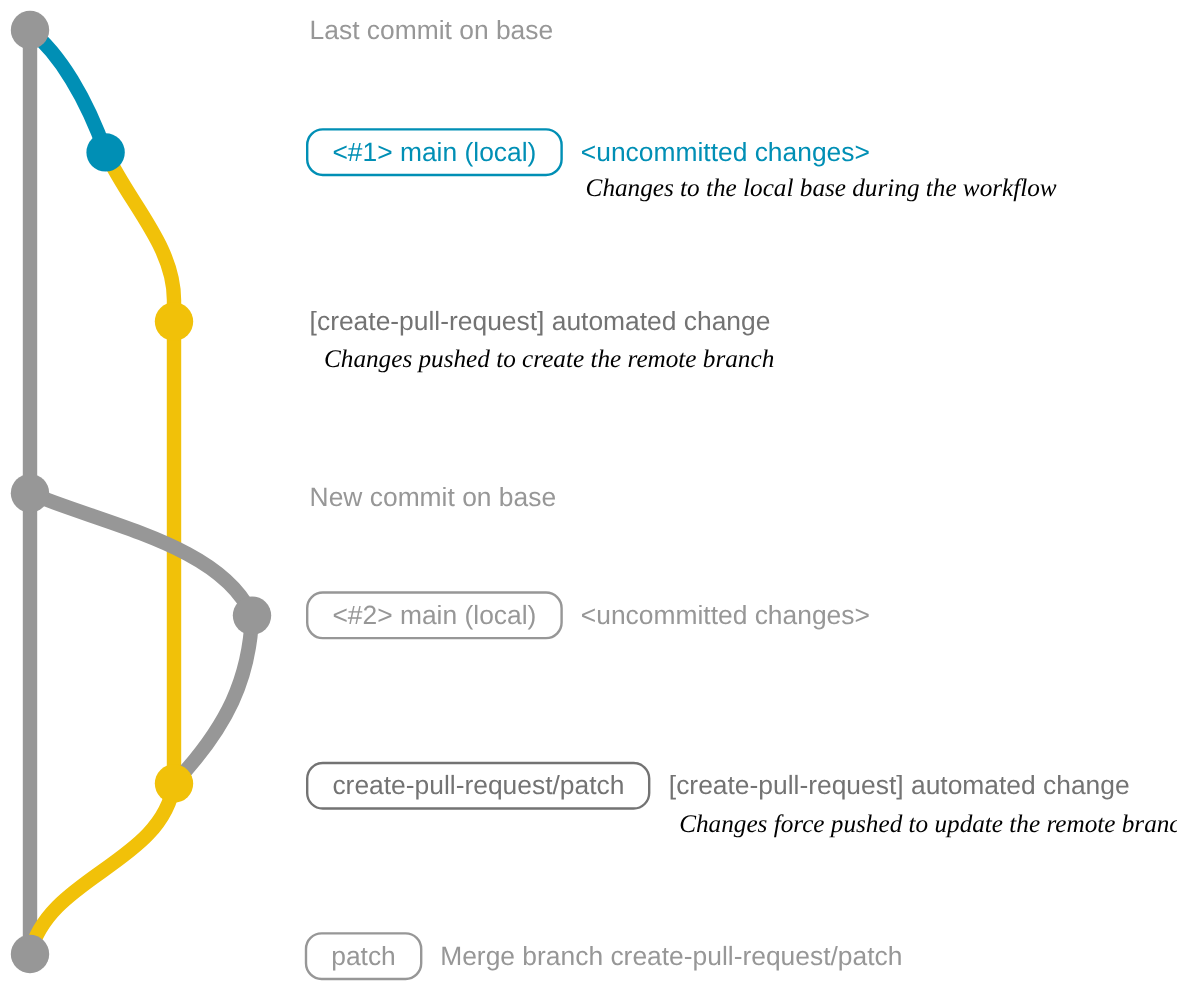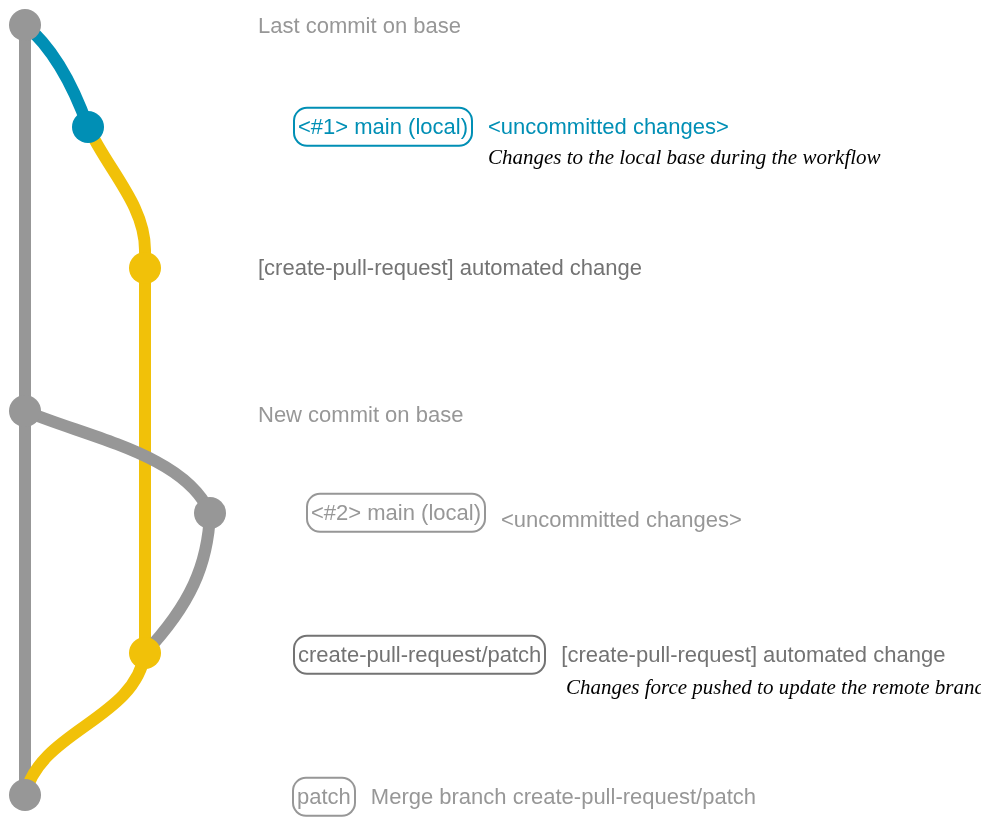--- a/index.html
+++ b/index.html
@@ -29,25 +29,24 @@
     white-space: nowrap;
   }
   .label {
     font-size: 22px;
     line-height: 1.2;
   }
   .badge {
     display: inline-block;
     border: 2px solid currentColor;
     border-radius: 14px;
-    padding: 5px 3px;
+    padding: 5px 20px;
     font-size: 22px;
     line-height: 1.2;
     background: #ffffff;
-    margin-left: 38px;
   }
   .note {
     position: absolute;
     transform: translateY(-50%);
     font-family: "Liberation Serif", serif;
     font-size: 21px;
     color: #000000;
     white-space: nowrap;
     font-style: italic;
   }
@@ -89,26 +88,27 @@
 
   <div class="row" style="left:255px; top:127px;">
     <span class="badge c-blue">&lt;#1&gt; main (local)</span>
     <span class="label c-blue">&lt;uncommitted changes&gt;</span>
   </div>
   <div class="note" style="left:488px; top:157px;">Changes to the local base during the workflow</div>
 
   <div class="row" style="left:258px; top:268px;">
     <span class="label c-yellow">[create-pull-request] automated change</span>
   </div>
+  <div class="note" style="left:270px; top:299px;">Changes pushed to create the remote branch</div>
 
   <div class="row" style="left:258px; top:415px;">
     <span class="label c-gray">New commit on base</span>
   </div>
 
-  <div class="row" style="left:268px; top:513px;align-items:flex-end;">
+  <div class="row" style="left:255px; top:513px;">
     <span class="badge c-gray">&lt;#2&gt; main (local)</span>
     <span class="label c-gray">&lt;uncommitted changes&gt;</span>
   </div>
 
   <div class="row" style="left:255px; top:655px;">
     <span class="badge c-yellow">create-pull-request/patch</span>
     <span class="label c-yellow">[create-pull-request] automated change</span>
   </div>
   <div class="note" style="left:566px; top:687px;">Changes force pushed to update the remote branch</div>
 

